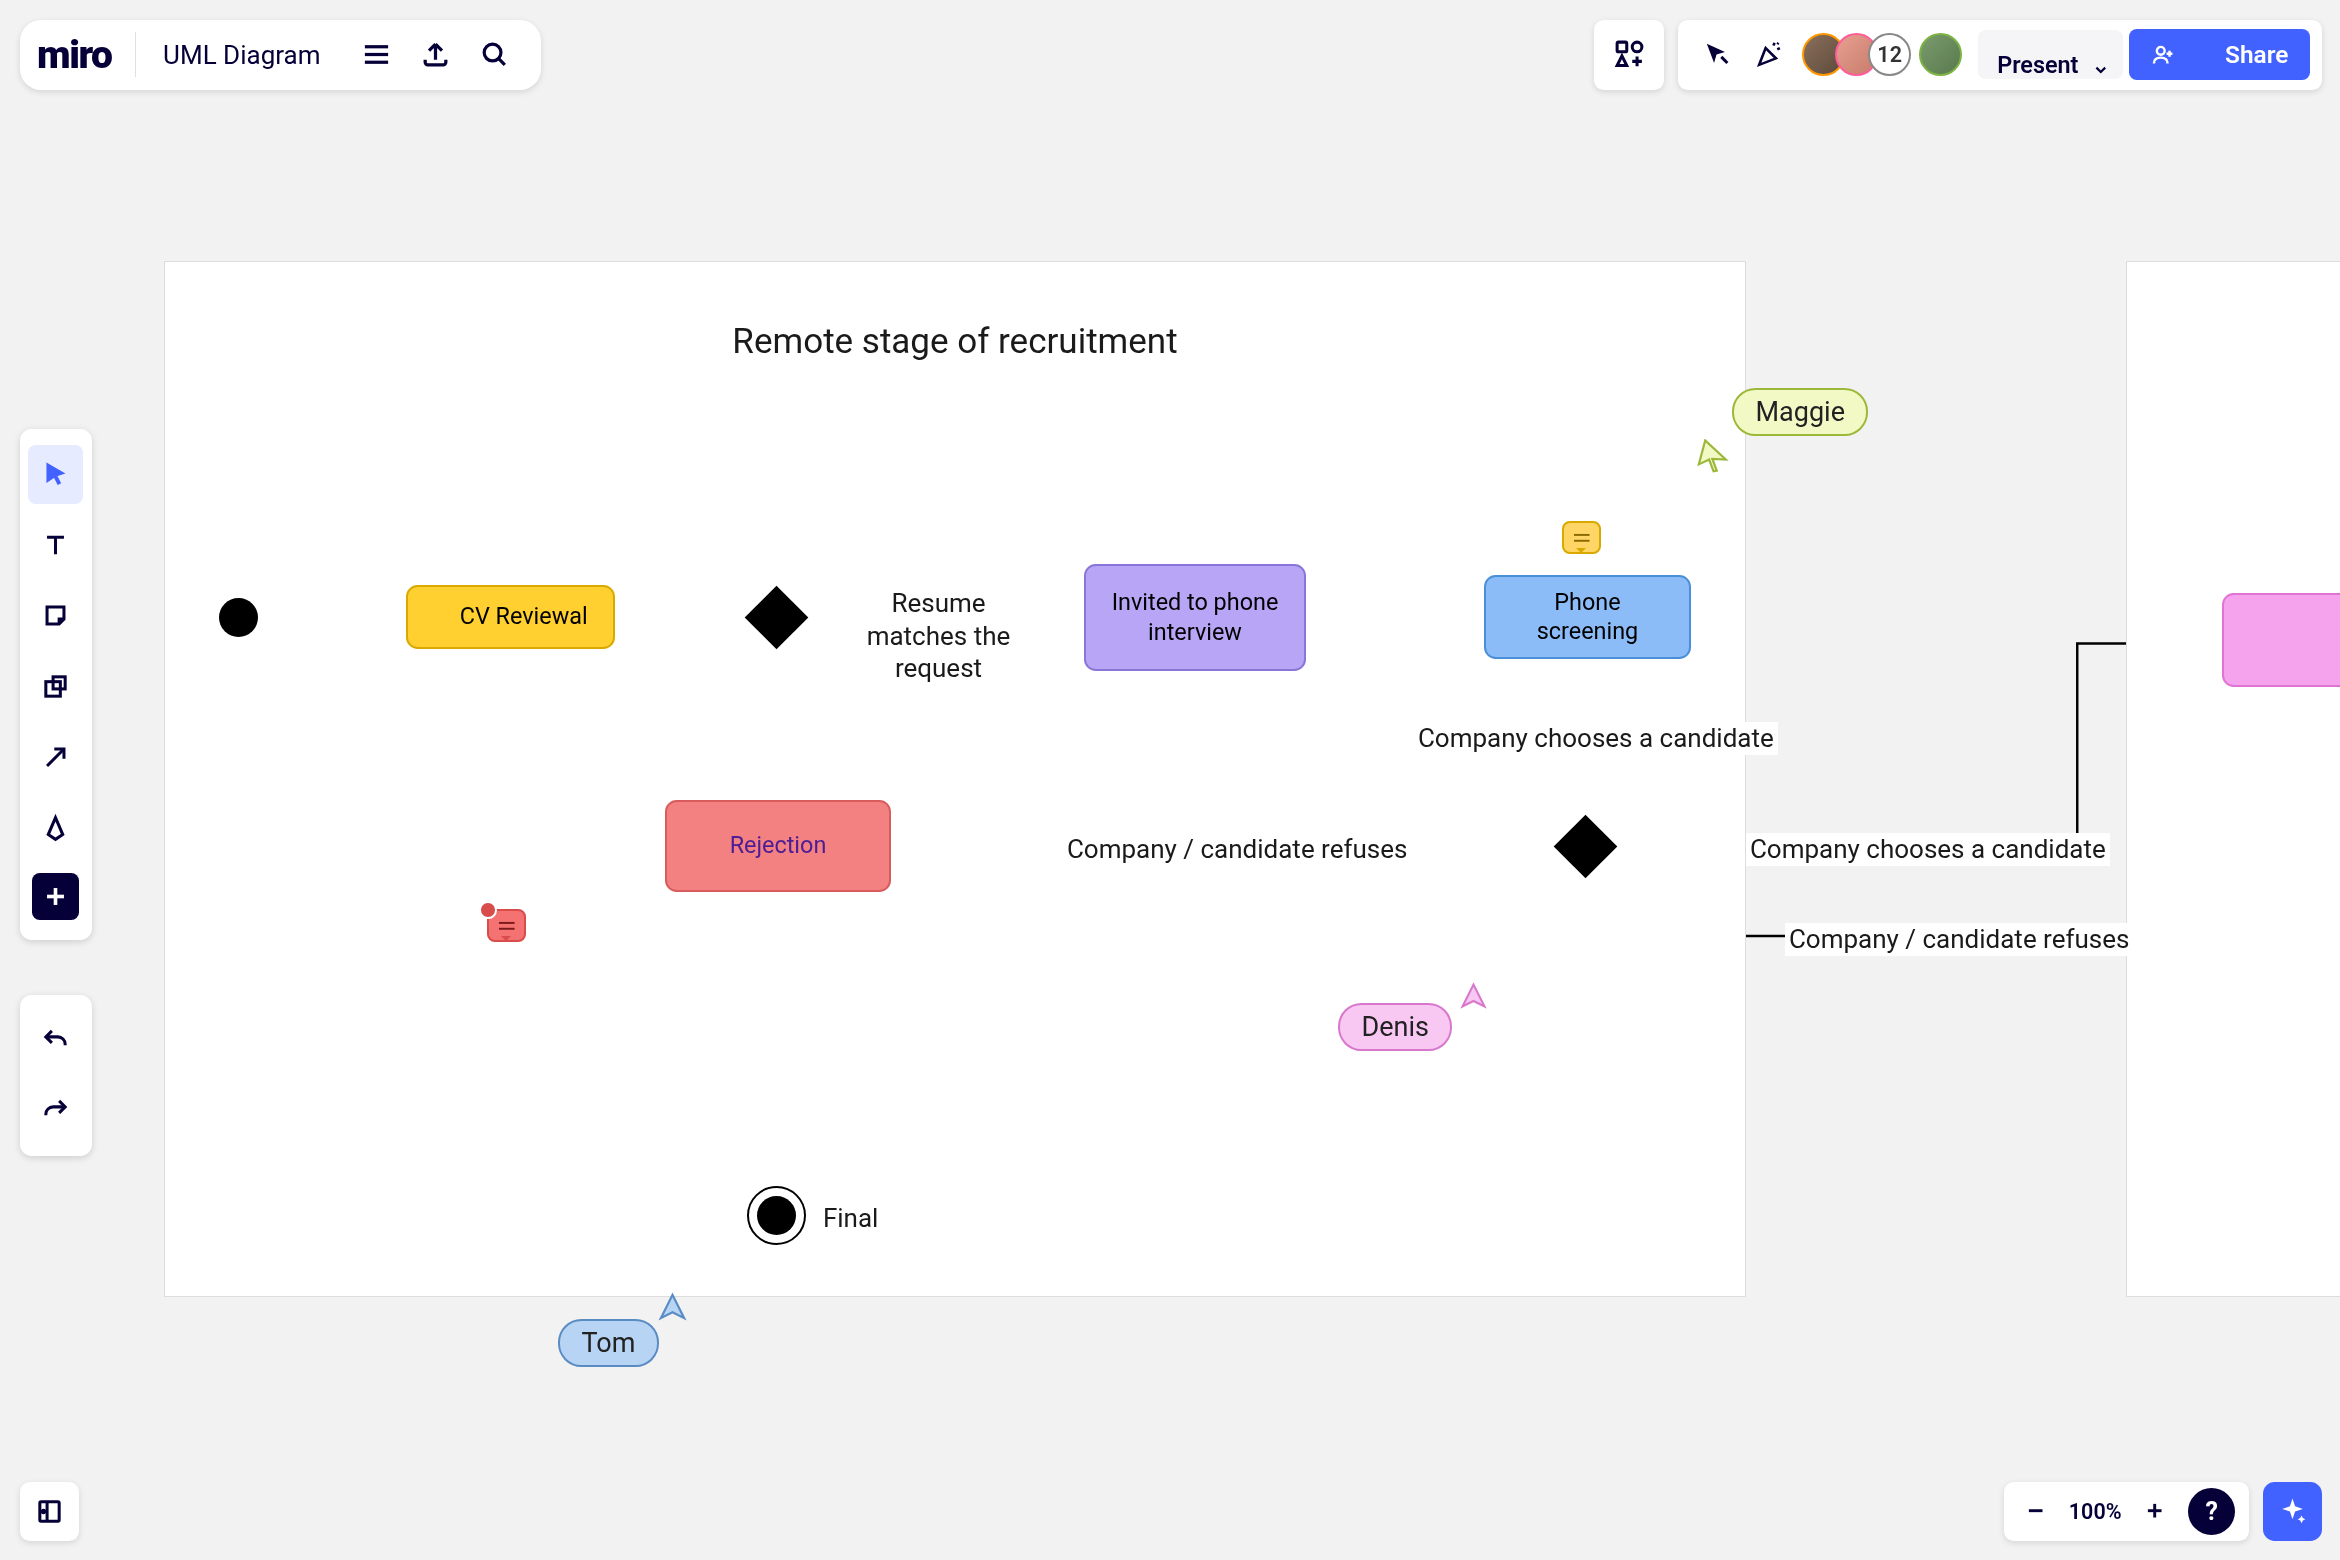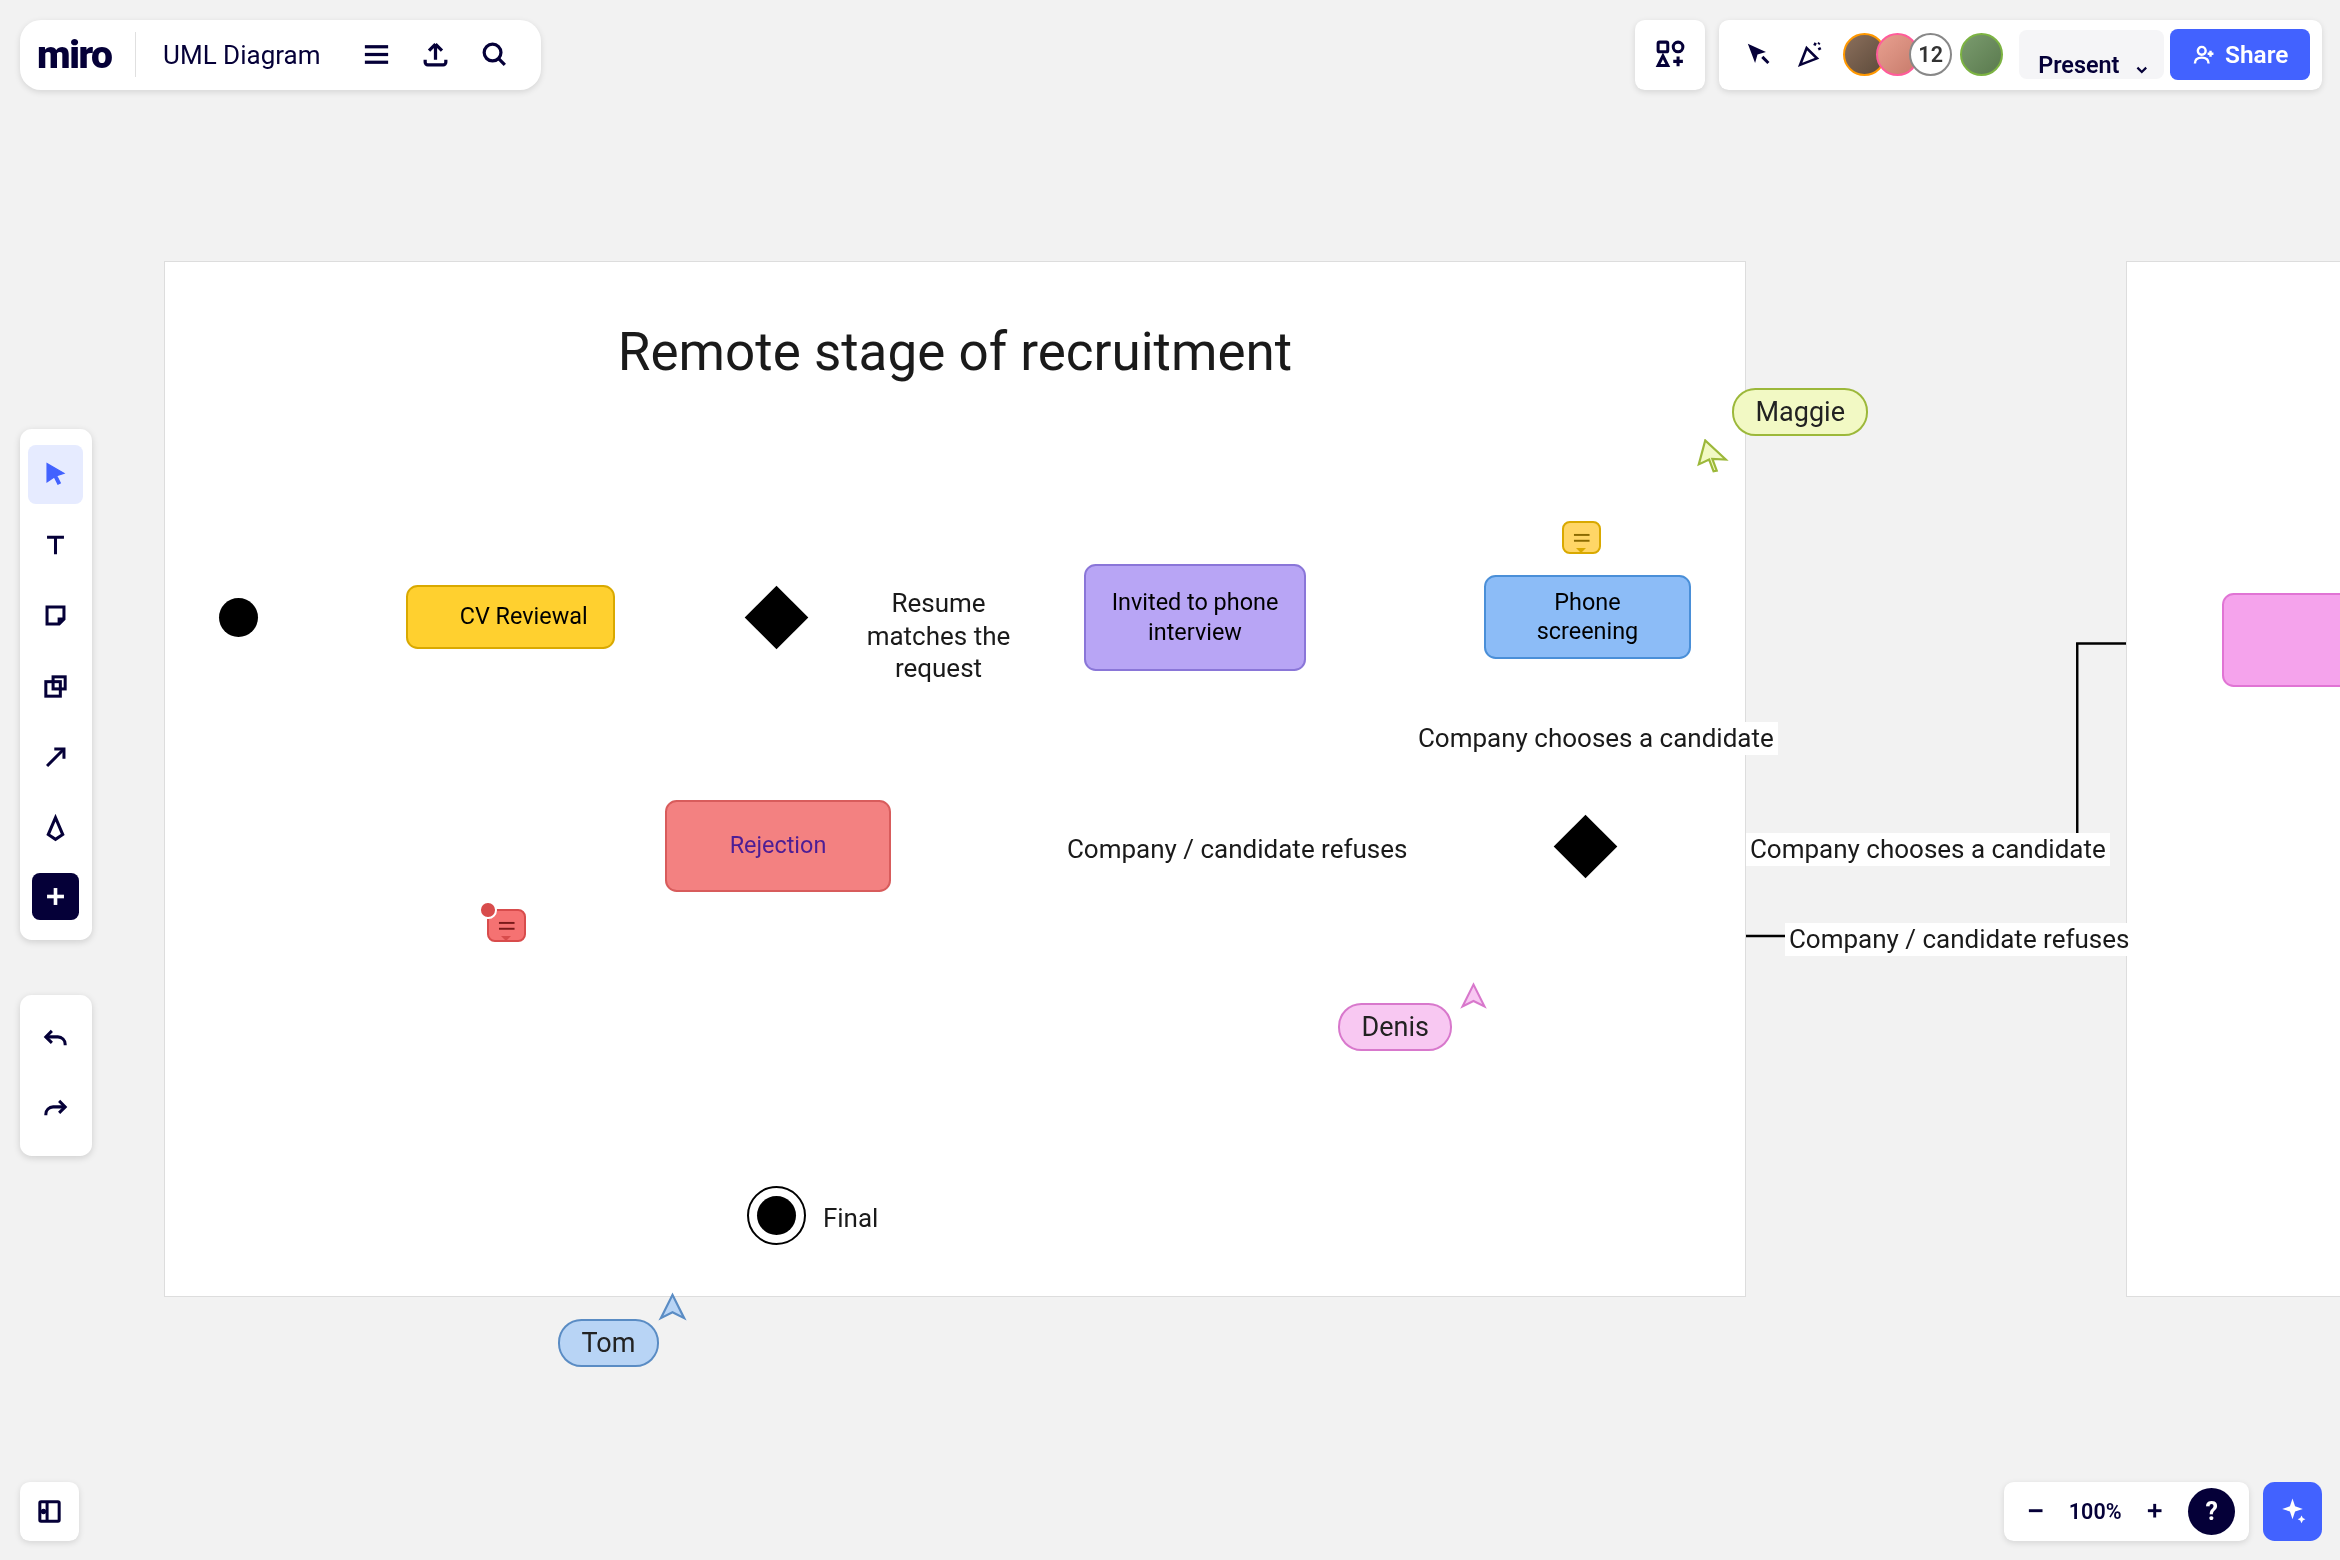--- a/index.html
+++ b/index.html
@@ -128,20 +128,21 @@
       display: flex;
       align-items: center;
       background: #4262ff;
       border-radius: 7.8px;
       height: 51px;
       padding: 0 21.5px;
       cursor: pointer;
       color: #fff;
       font-size: 24.4px;
       font-weight: 600;
+      gap: 41px;
     }
     .share-btn svg { margin-right: 9.8px; }
 
     
     .left-toolbar {
       position: absolute;
       left: 19.5px;
       top: 429px;
       width: 72px;
       background: #fff;
@@ -275,21 +276,21 @@
       top: 261px;
       width: 585px;
       height: 1036px;
     }
     .frame-title {
       position: absolute;
       top: 59px;
       left: 0;
       right: 0;
       text-align: center;
-      font-size: 53px;
+      font-size: 35px;
       color: #1a1a1a;
       font-weight: 400;
     }
 
     .node {
       position: absolute;
       border-radius: 11.7px;
       border: 2px solid;
       display: flex;
       align-items: center;

